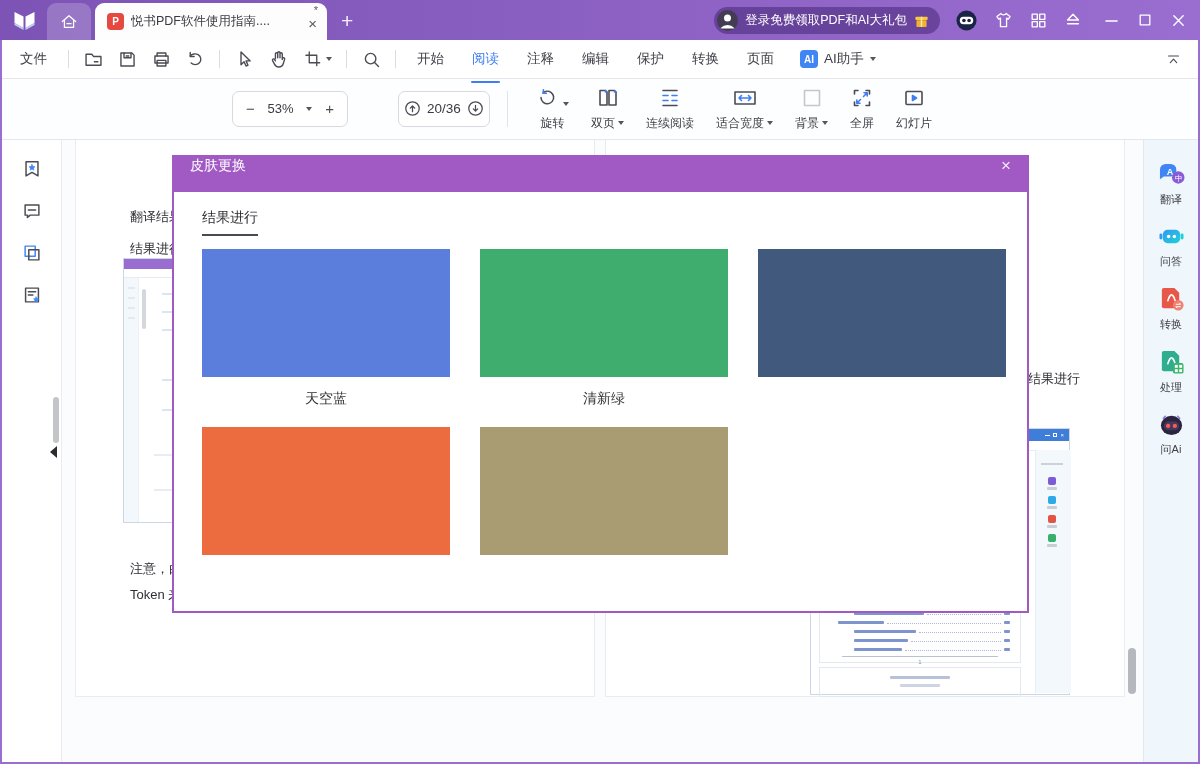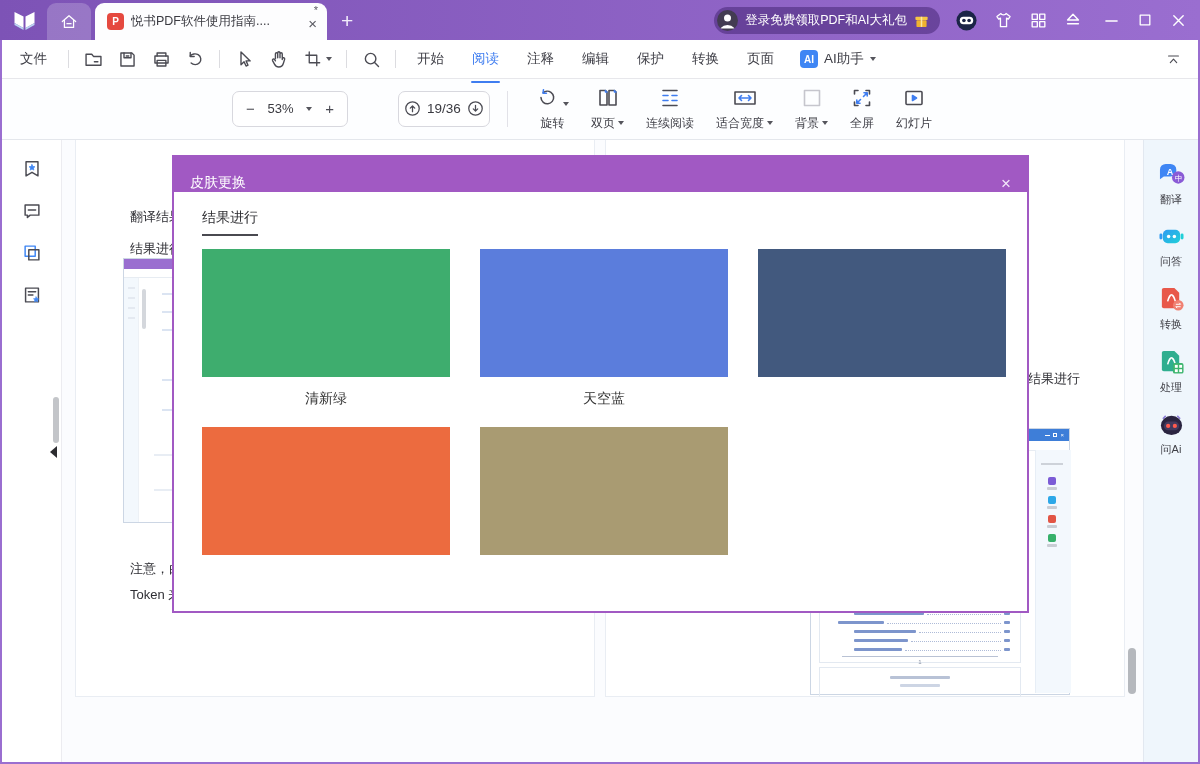--- a/index.html
+++ b/index.html
@@ -98,21 +98,21 @@
   .dot{width:8px;height:8px;border-radius:2px;margin:0 auto 2px}
   .dlbl{width:10px;height:3px;background:#c9cdd4;border-radius:1px;margin:0 auto 6px}
   .tocline{position:absolute;height:4px;display:flex;align-items:flex-end}
   .tocline .t{height:3px;background:#7d95cc;border-radius:1px}
   .tocline .lead{flex:1;border-bottom:1px dotted #aebbd8;margin:0 3px}
   .tocline .n{width:6px;height:3px;background:#7d95cc;border-radius:1px}
 
   
   .dialog{position:absolute;left:172px;top:155px;width:857px;height:458px;background:#fff;
           border:2px solid #a159c3;box-sizing:border-box;z-index:30}
-  .dlg-head{height:35px;background:#a159c3;display:flex;align-items:flex-end;color:#fff;
+  .dlg-head{height:35px;background:#a159c3;display:flex;align-items:flex-start;color:#fff;
             font-size:14px;padding:0 16px;justify-content:space-between}
   .dlg-close{font-size:17px;color:#f3e8fa;line-height:1}
   .dlg-body{padding:16px 0 0 28px}
   .dlg-tab{display:inline-block;font-size:14px;color:#2f2f33;padding-bottom:7px;
            border-bottom:2px solid #4a4a50}
   .skin-grid{display:grid;grid-template-columns:repeat(3,248px);column-gap:30px;row-gap:16px;margin-top:13px}
   .swatch{height:128px;position:relative;cursor:pointer}
   .skin-name{text-align:center;margin-top:13px;font-size:14px;color:#333;height:21px}
   .check{position:absolute;left:50%;top:50%;width:34px;height:34px;margin:-18px 0 0 -18px;
          border-radius:50%;background:#1f82ea;border:2px solid #eef4fd;display:none;
@@ -305,21 +305,21 @@
       <span class="zt">+</span>
     </div>
     <div class="page-box">
       <span>
         <svg width="19" height="19" viewBox="0 0 24 24" class="ic">
             <circle cx="12" cy="12" r="8.5"></circle>
             <path d="M12 16 V9 M9.2 11.5 L12 8.7 L14.8 11.5"></path>
           </svg>
       </span>
       <span class="pv">
-        <span>19</span><span>/</span><span>36</span>
+        <span>20</span><span>/</span><span>36</span>
       </span>
       <span>
         <svg width="19" height="19" viewBox="0 0 24 24" class="ic">
             <circle cx="12" cy="12" r="8.5"></circle>
             <path d="M12 8 V15 M9.2 12.5 L12 15.3 L14.8 12.5"></path>
           </svg>
       </span>
     </div>
     <span class="tb-sep"></span>
 
@@ -601,32 +601,32 @@
 
   <div class="dialog">
     <div class="dlg-head">
       <span>皮肤更换</span>
       <span class="dlg-close">×</span>
     </div>
     <div class="dlg-body">
       <span class="dlg-tab">结果进行</span>
       <div class="skin-grid">
         <div>
+          <div class="swatch" style="background: rgb(91, 125, 220);">
+            
+          </div>
+          <div class="skin-name">天空蓝</div>
+        </div>
+        <div>
           <div class="swatch" style="background: rgb(62, 173, 110);">
             
           </div>
           <div class="skin-name">清新绿</div>
         </div>
         <div>
-          <div class="swatch" style="background: rgb(91, 125, 220);">
-            
-          </div>
-          <div class="skin-name">天空蓝</div>
-        </div>
-        <div>
           <div class="swatch" style="background: rgb(66, 89, 126);">
             
           </div>
         </div>
         <div>
           <div class="swatch" style="background: rgb(236, 107, 63);">
             
           </div>
         </div>
         <div>

